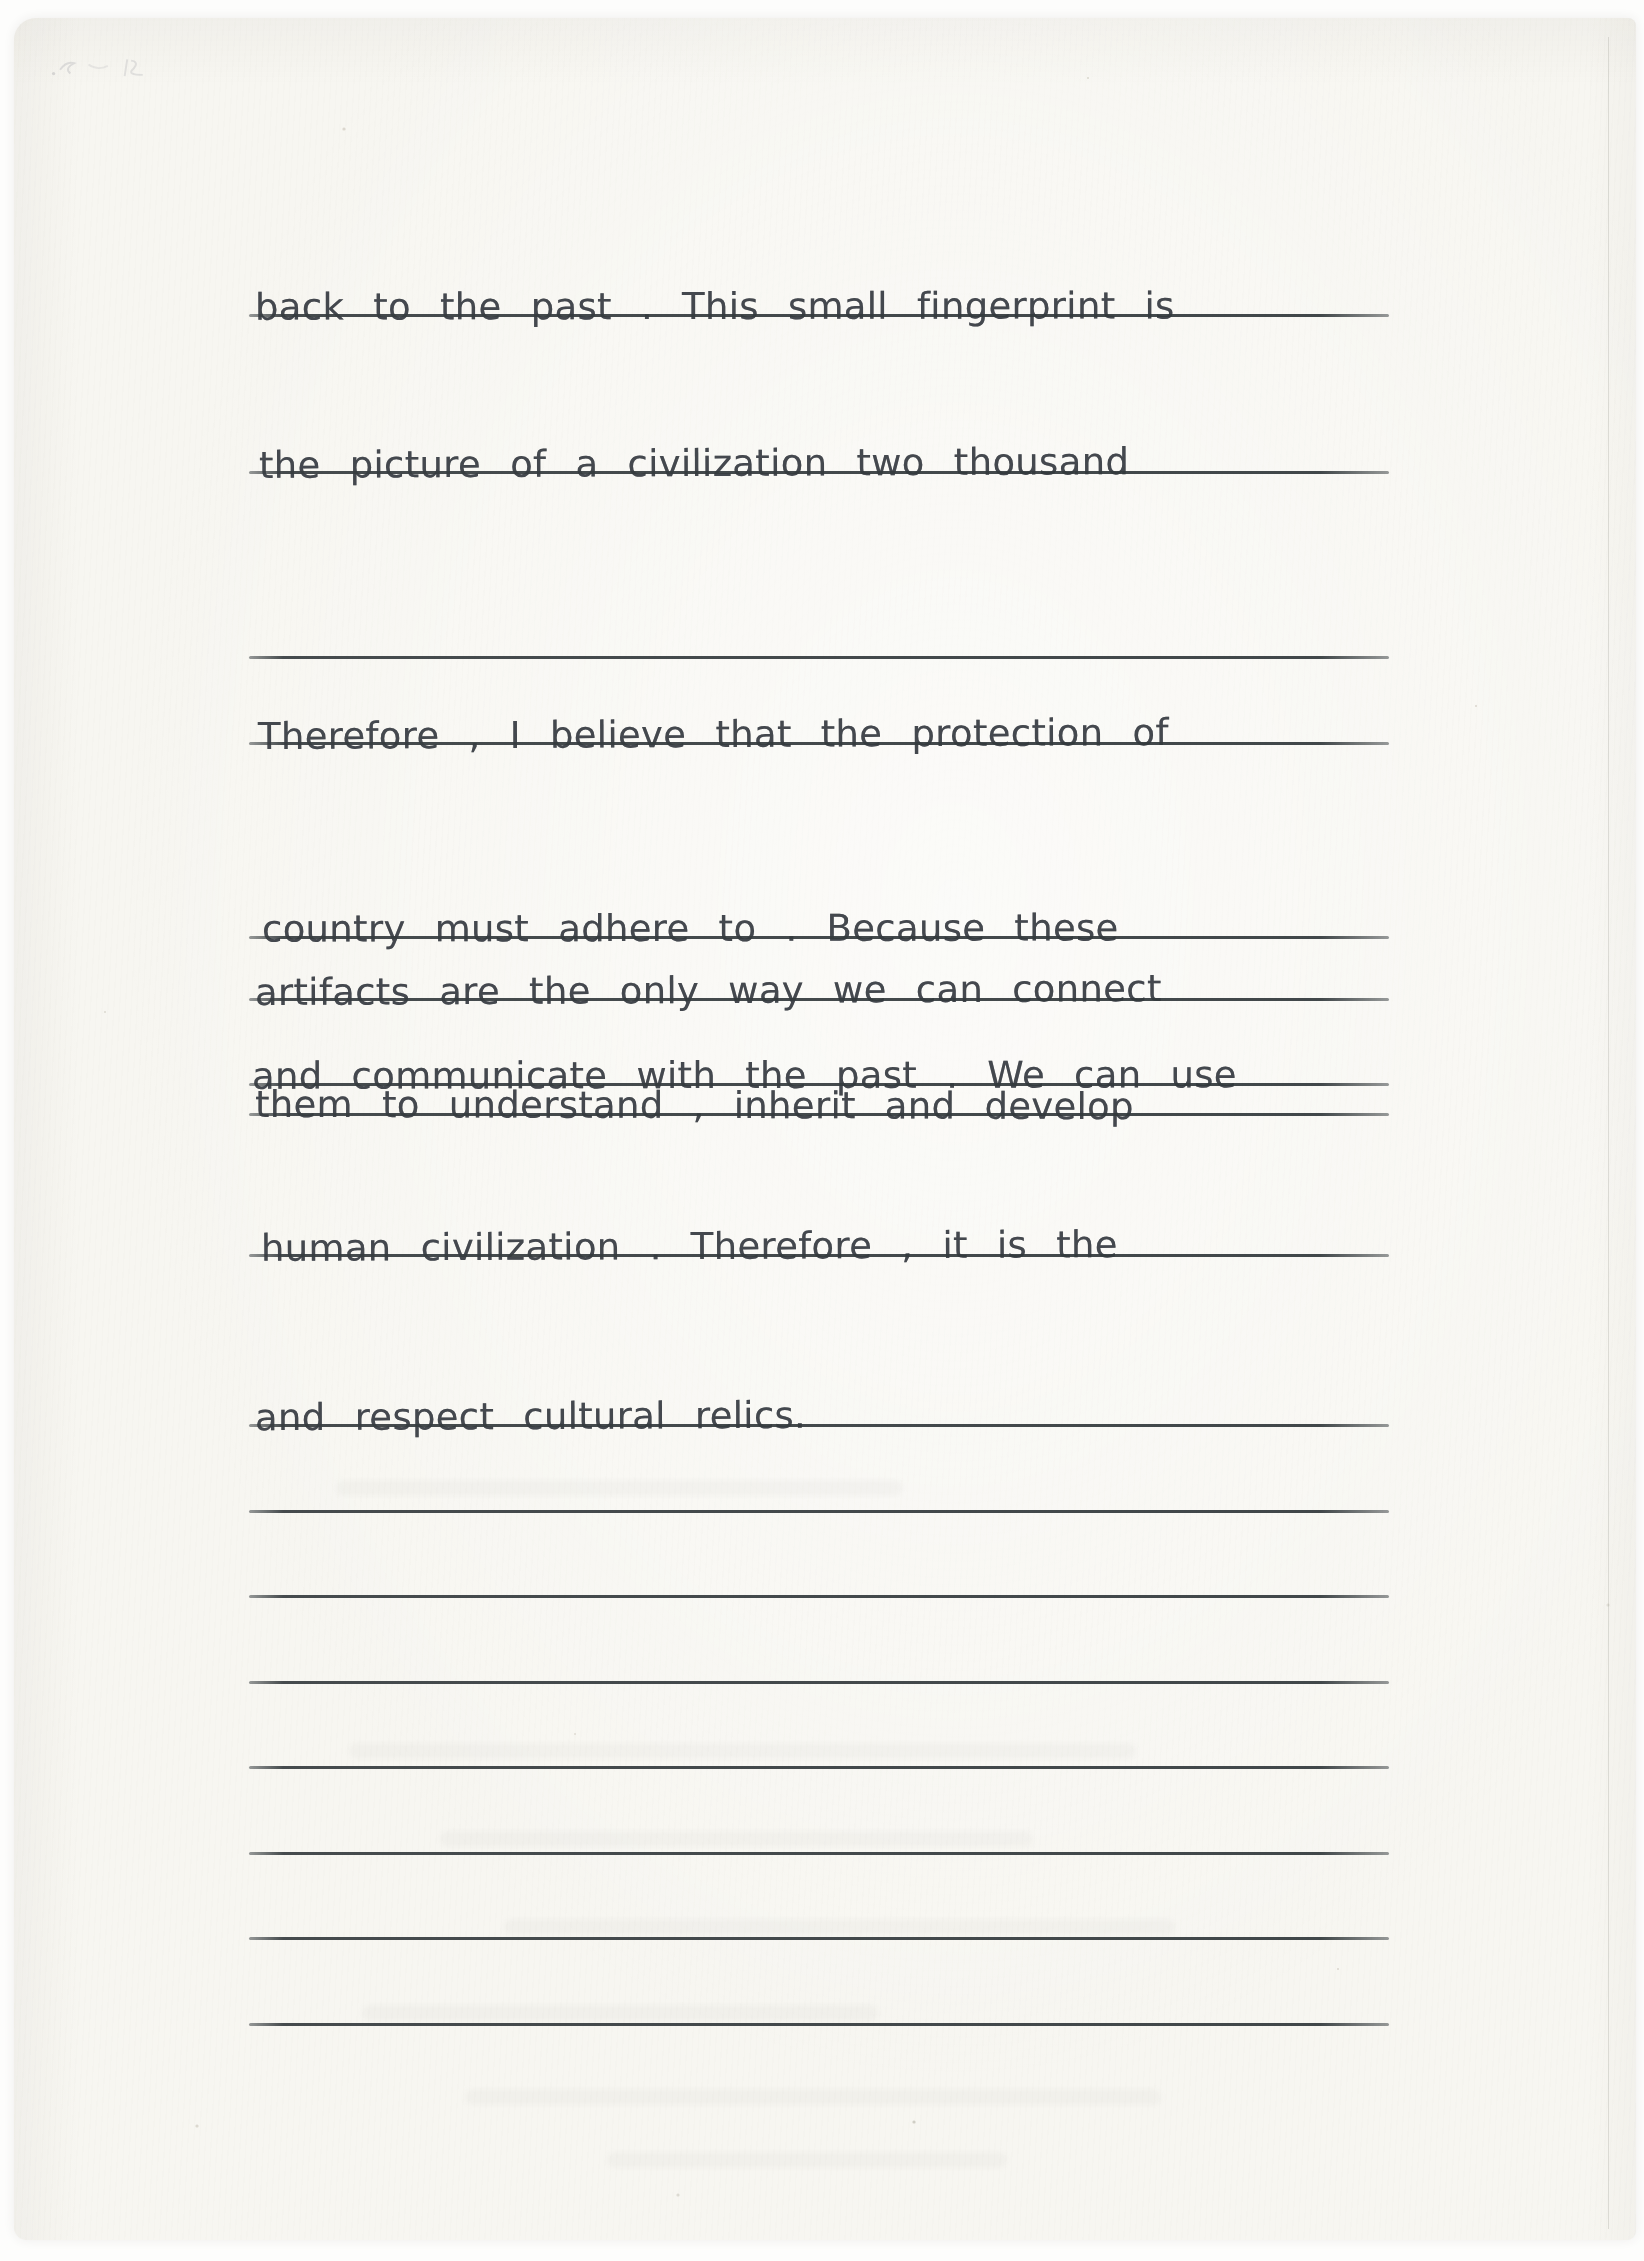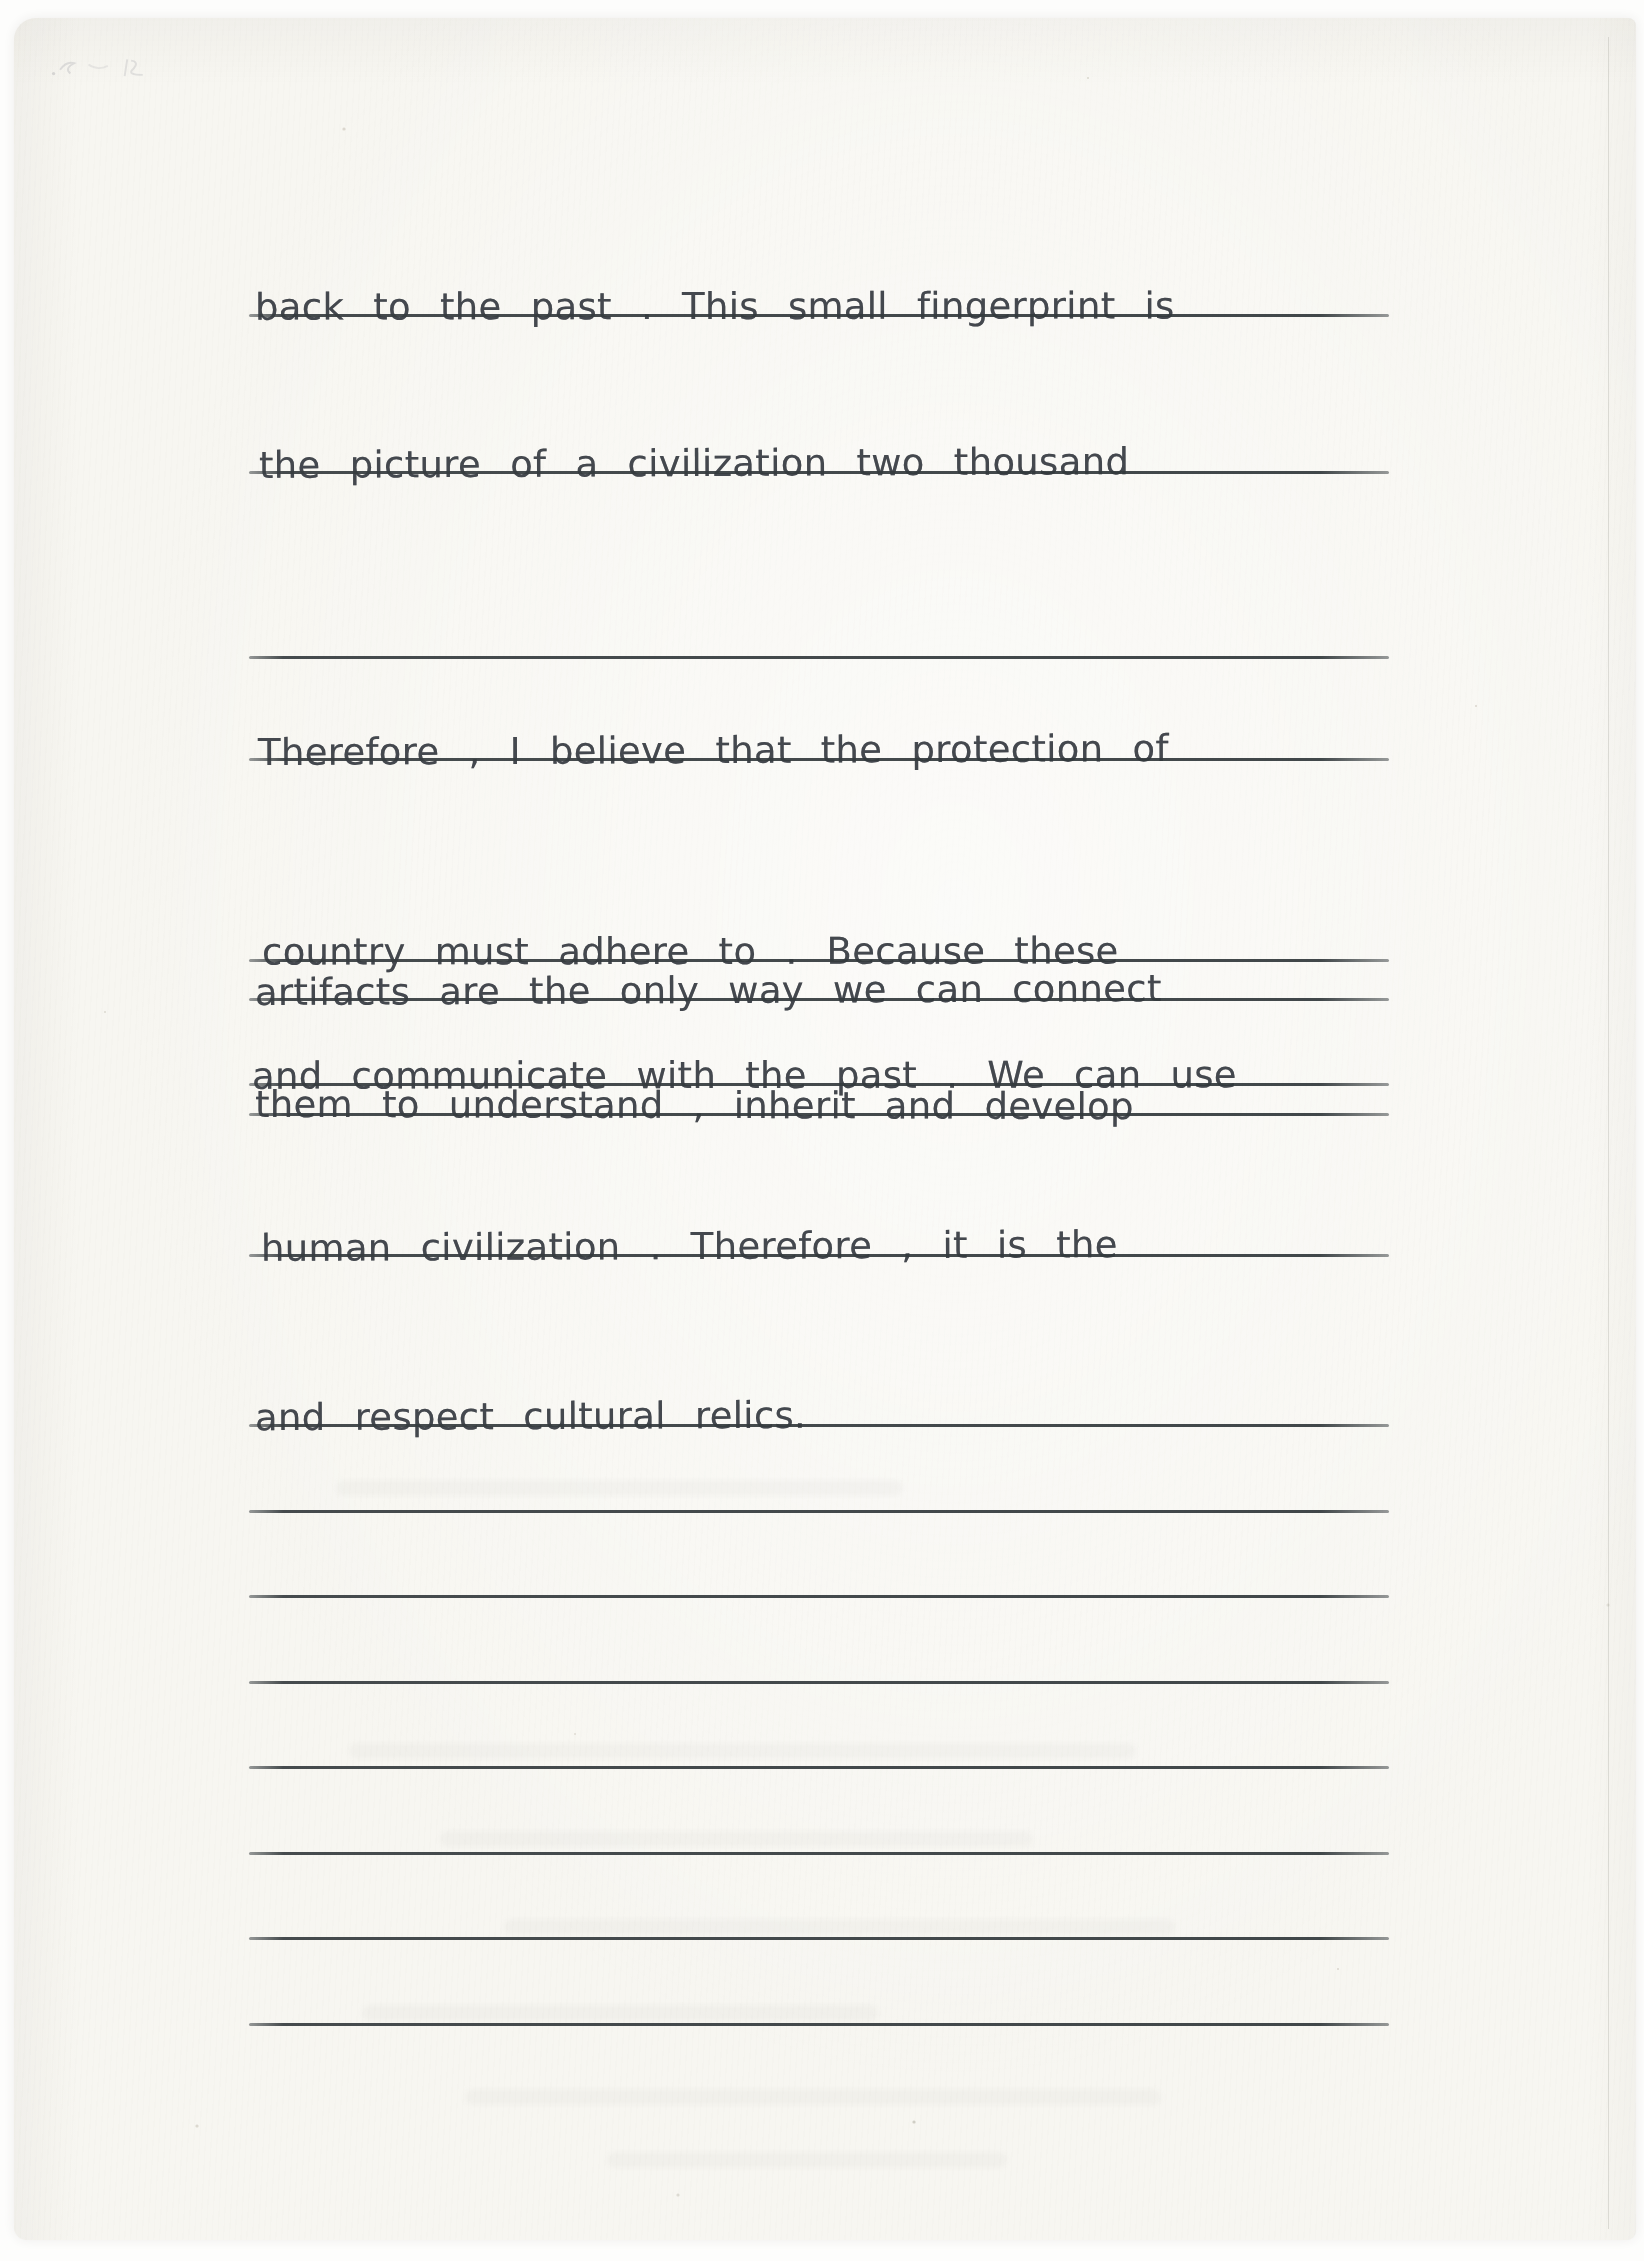--- a/index.html
+++ b/index.html
@@ -115,25 +115,25 @@
     <div class="rule"></div>
   </div>
   <div class="row" style="top:400px">
     <span class="ink t1" style="left:10.3px">the picture of a civilization two thousand</span>
     <div class="rule"></div>
   </div>
   <div class="row" style="top:585px">
     <span class="ink t2"></span>
     <div class="rule"></div>
   </div>
-  <div class="row" style="top:687px">
+  <div class="row" style="top:671px">
     <span class="ink t1" style="left:9px">Therefore , I believe that the protection of</span>
     <div class="rule"></div>
   </div>
-  <div class="row" style="top:888px">
+  <div class="row" style="top:865px">
     <span class="ink t2" style="left:13px">country must adhere to . Because these</span>
     <div class="rule"></div>
   </div>
   <div class="row" style="top:927px">
     <span class="ink t1">artifacts are the only way we can connect</span>
     <div class="rule"></div>
   </div>
   <div class="row" style="top:1012px">
     <span class="ink t2" style="left:2.6px">and communicate with the past . We can use</span>
     <div class="rule"></div>

